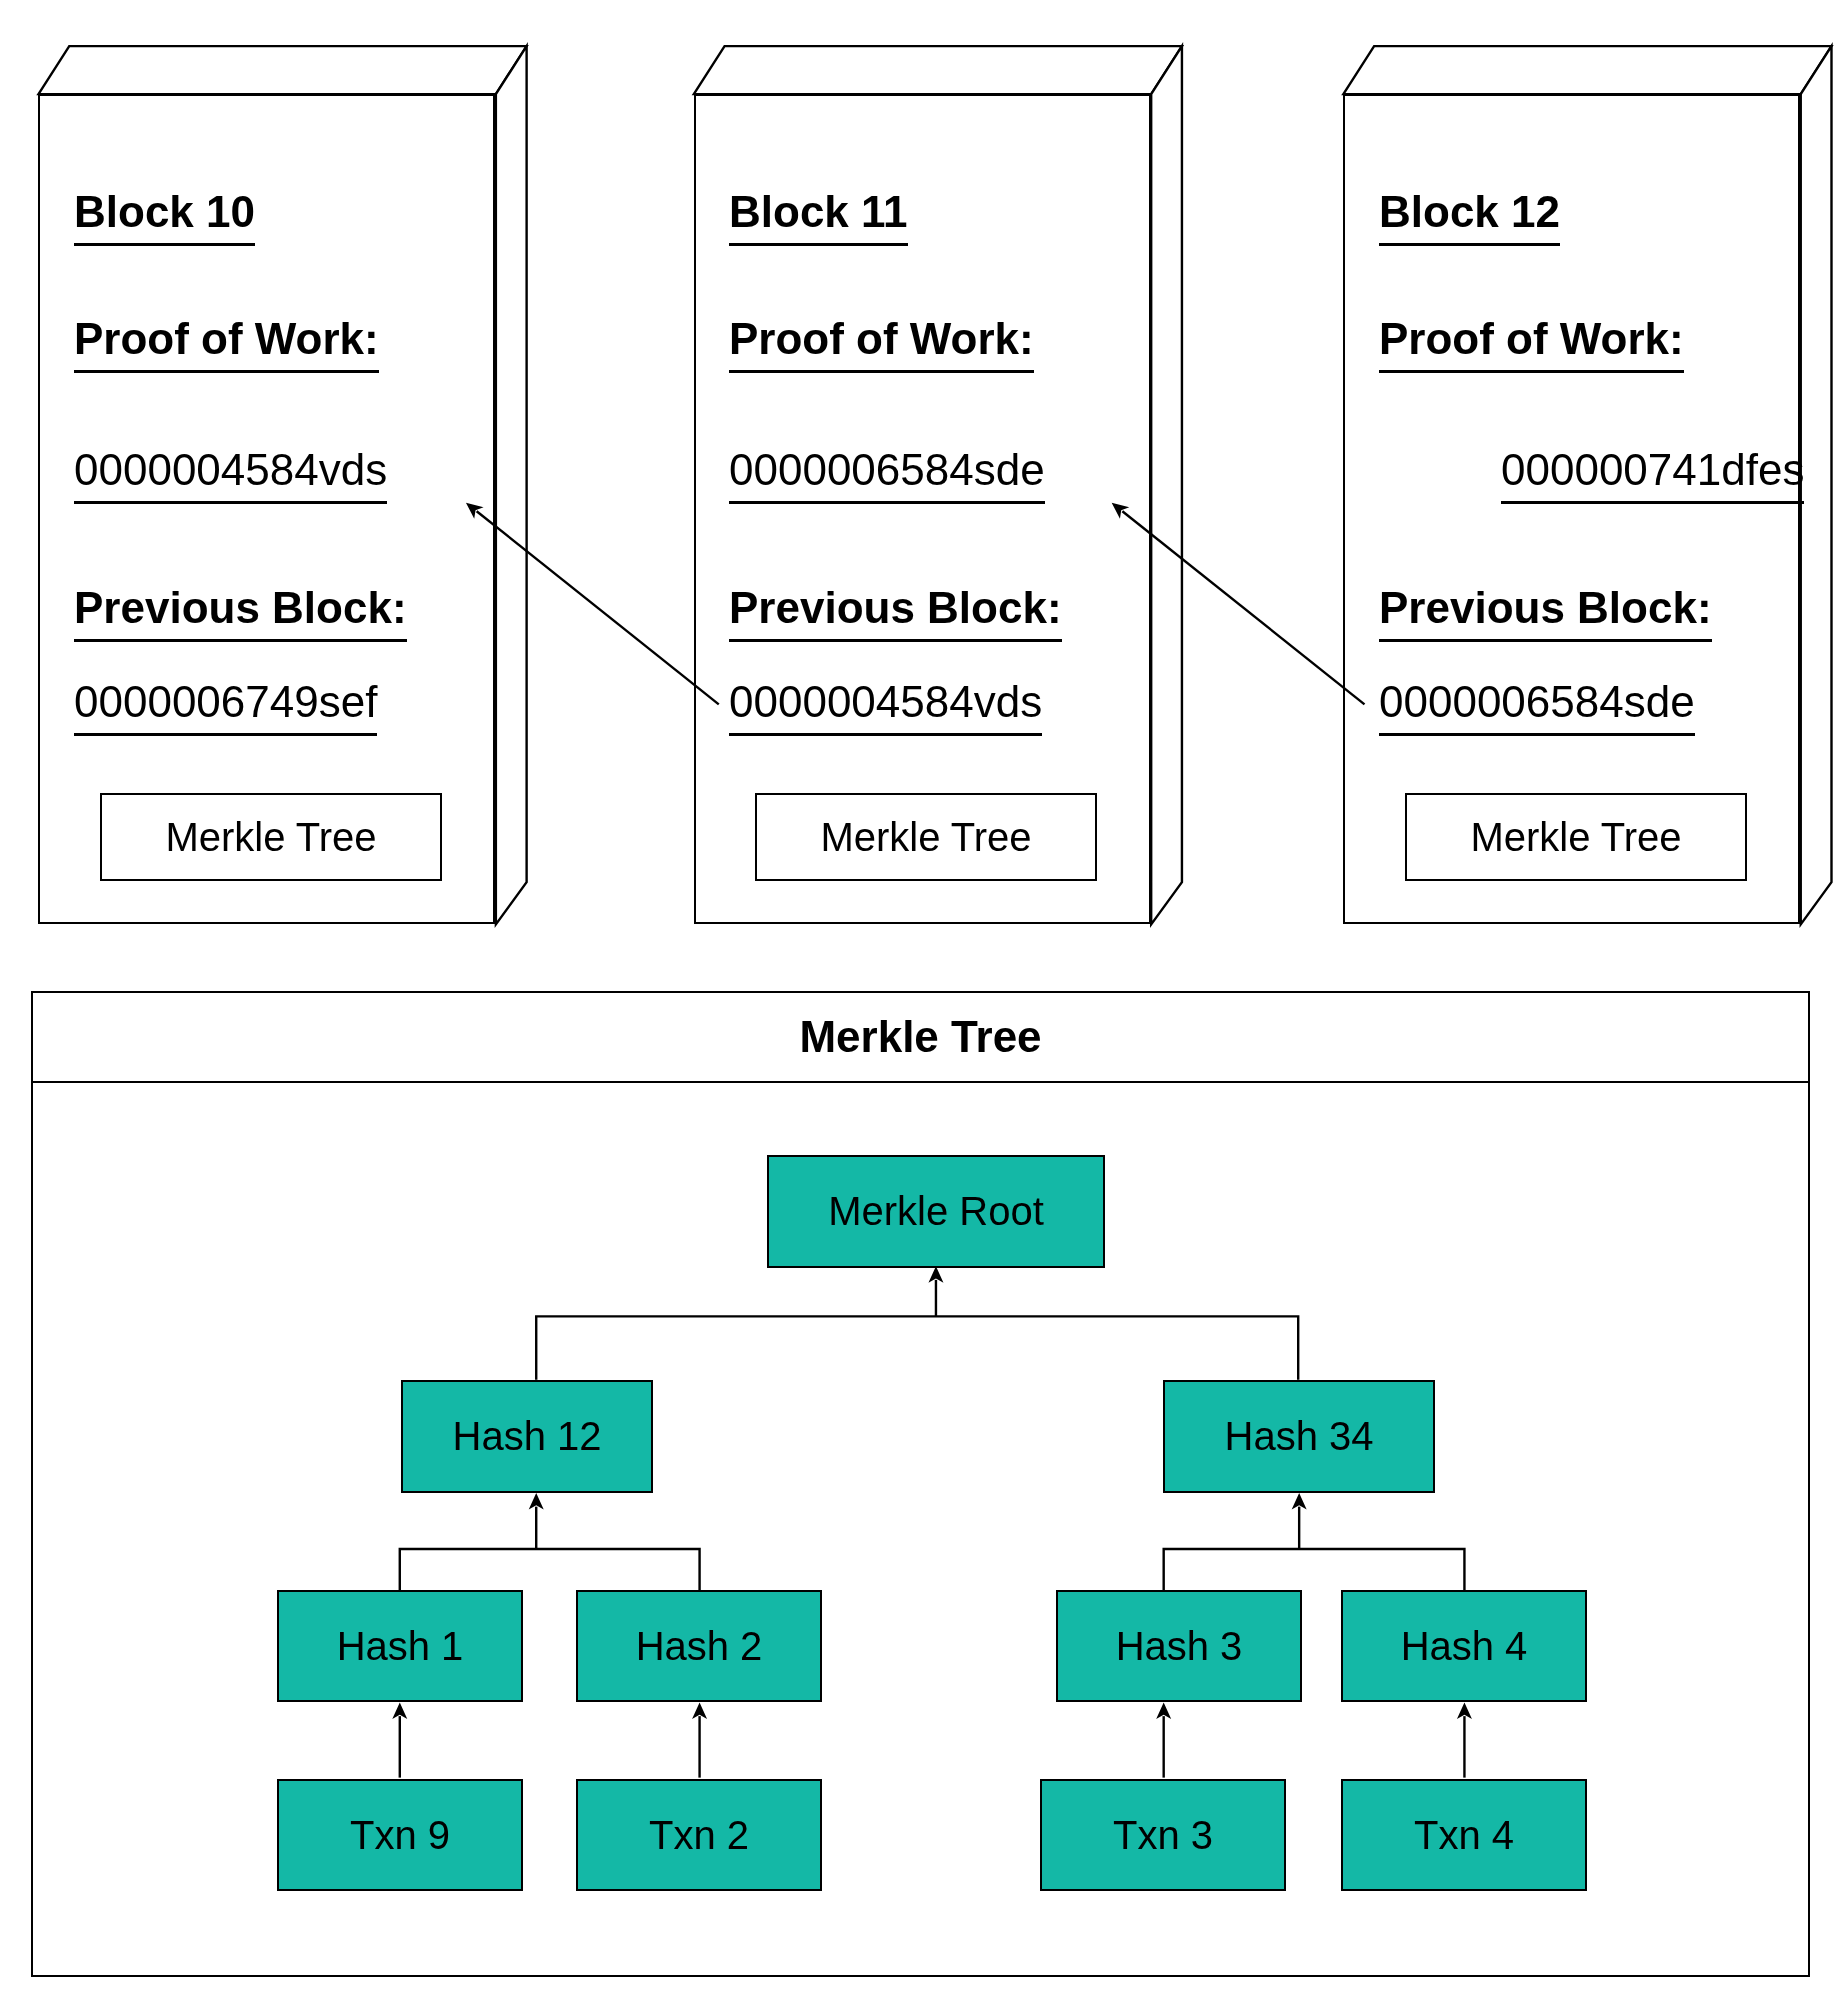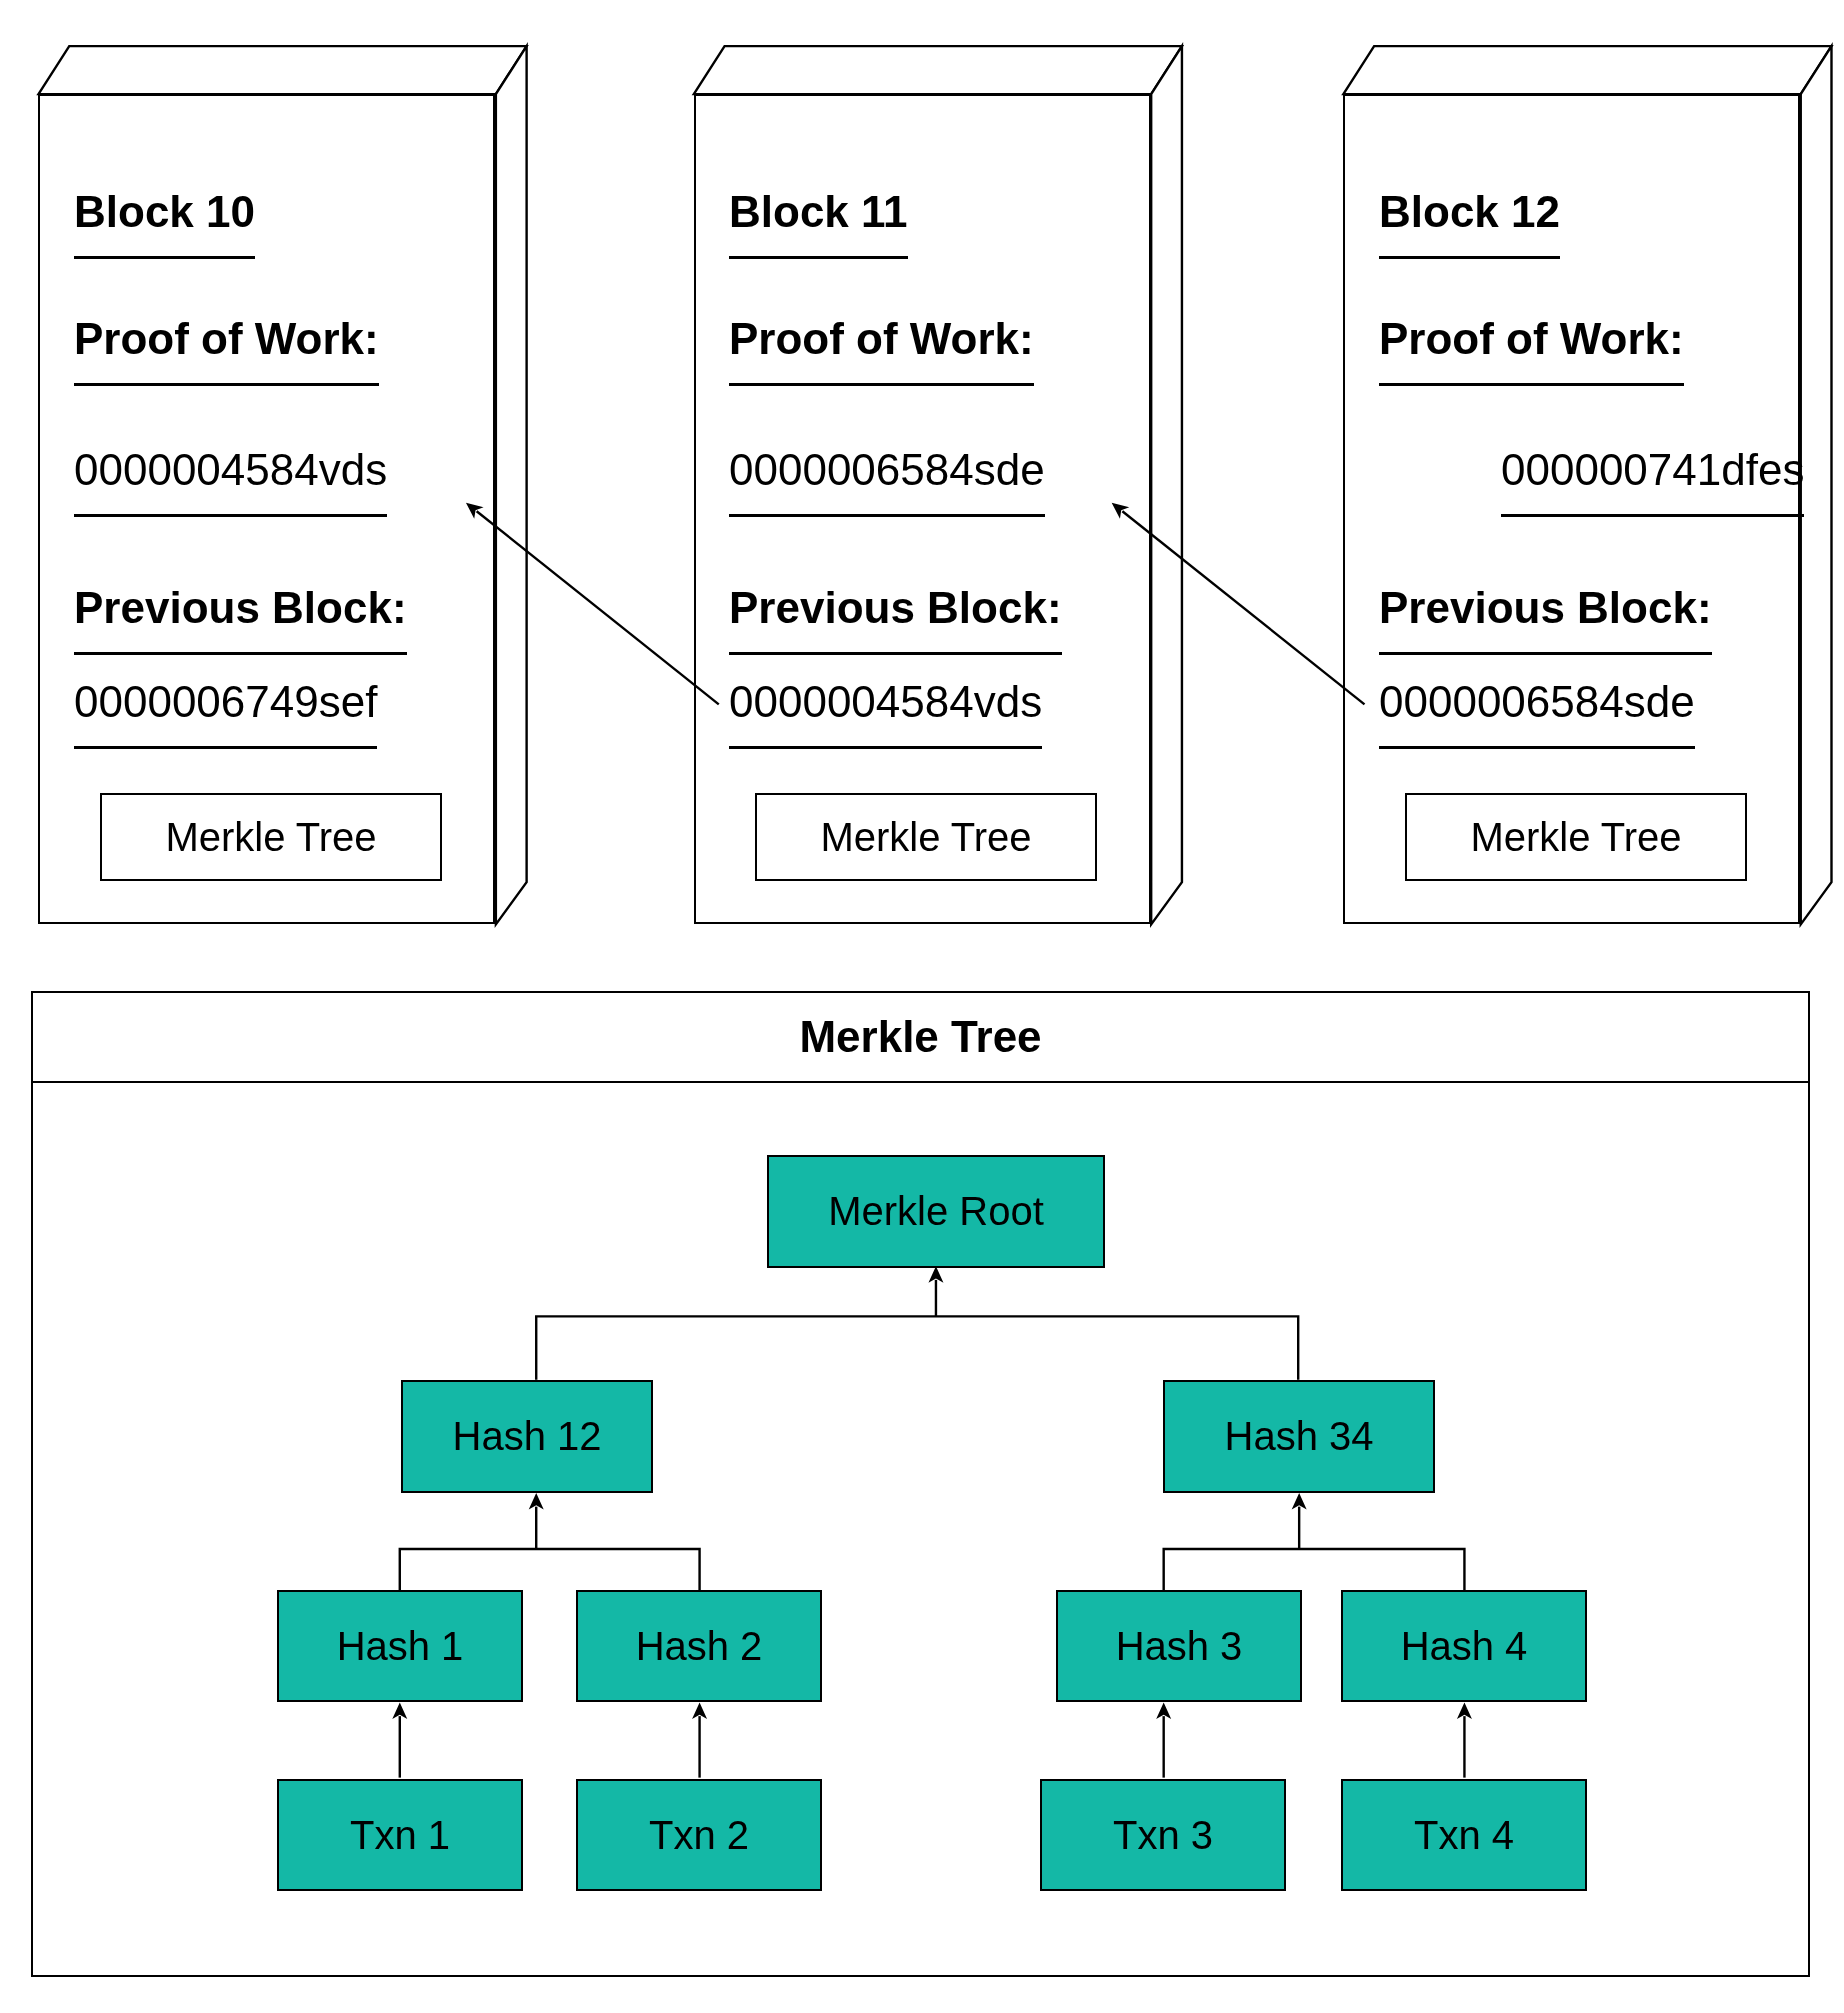--- a/index.html
+++ b/index.html
@@ -9,21 +9,21 @@
   }
   svg.layer{position:absolute;left:0;top:0;pointer-events:none;}
   .under{z-index:1;}
   .over{z-index:6;}
   .block-face{
     position:absolute;top:94px;width:457px;height:830px;
     background:#fff;border:2.9px solid #000;box-sizing:border-box;z-index:2;
   }
   .tline{position:absolute;z-index:3;font-size:44px;white-space:nowrap;line-height:1.1;}
   .lbl{font-weight:bold;}
-  .u{border-bottom:3.8px solid #000;padding-bottom:20px;display:inline-block;}
+  .u{border-bottom:3.8px solid #000;padding-bottom:7px;display:inline-block;}
   .chip{
     position:absolute;top:793px;width:342px;height:88px;z-index:3;
     border:2.9px solid #000;box-sizing:border-box;background:#fff;
     display:flex;align-items:center;justify-content:center;font-size:40px;
   }
   .mt-panel{
     position:absolute;left:31px;top:991px;width:1779px;height:986px;
     border:2.9px solid #000;box-sizing:border-box;background:#fff;z-index:2;
   }
   .mt-titlebar{
@@ -115,21 +115,21 @@
   <div class="node n-h2">
       <span>Hash 2</span>
     </div>
   <div class="node n-h3">
       <span>Hash 3</span>
     </div>
   <div class="node n-h4">
       <span>Hash 4</span>
     </div>
   <div class="node n-t1">
-      <span>Txn 1</span>
+      <span>Txn 9</span>
     </div>
   <div class="node n-t2">
       <span>Txn 2</span>
     </div>
   <div class="node n-t3">
       <span>Txn 3</span>
     </div>
   <div class="node n-t4">
       <span>Txn 4</span>
     </div>

